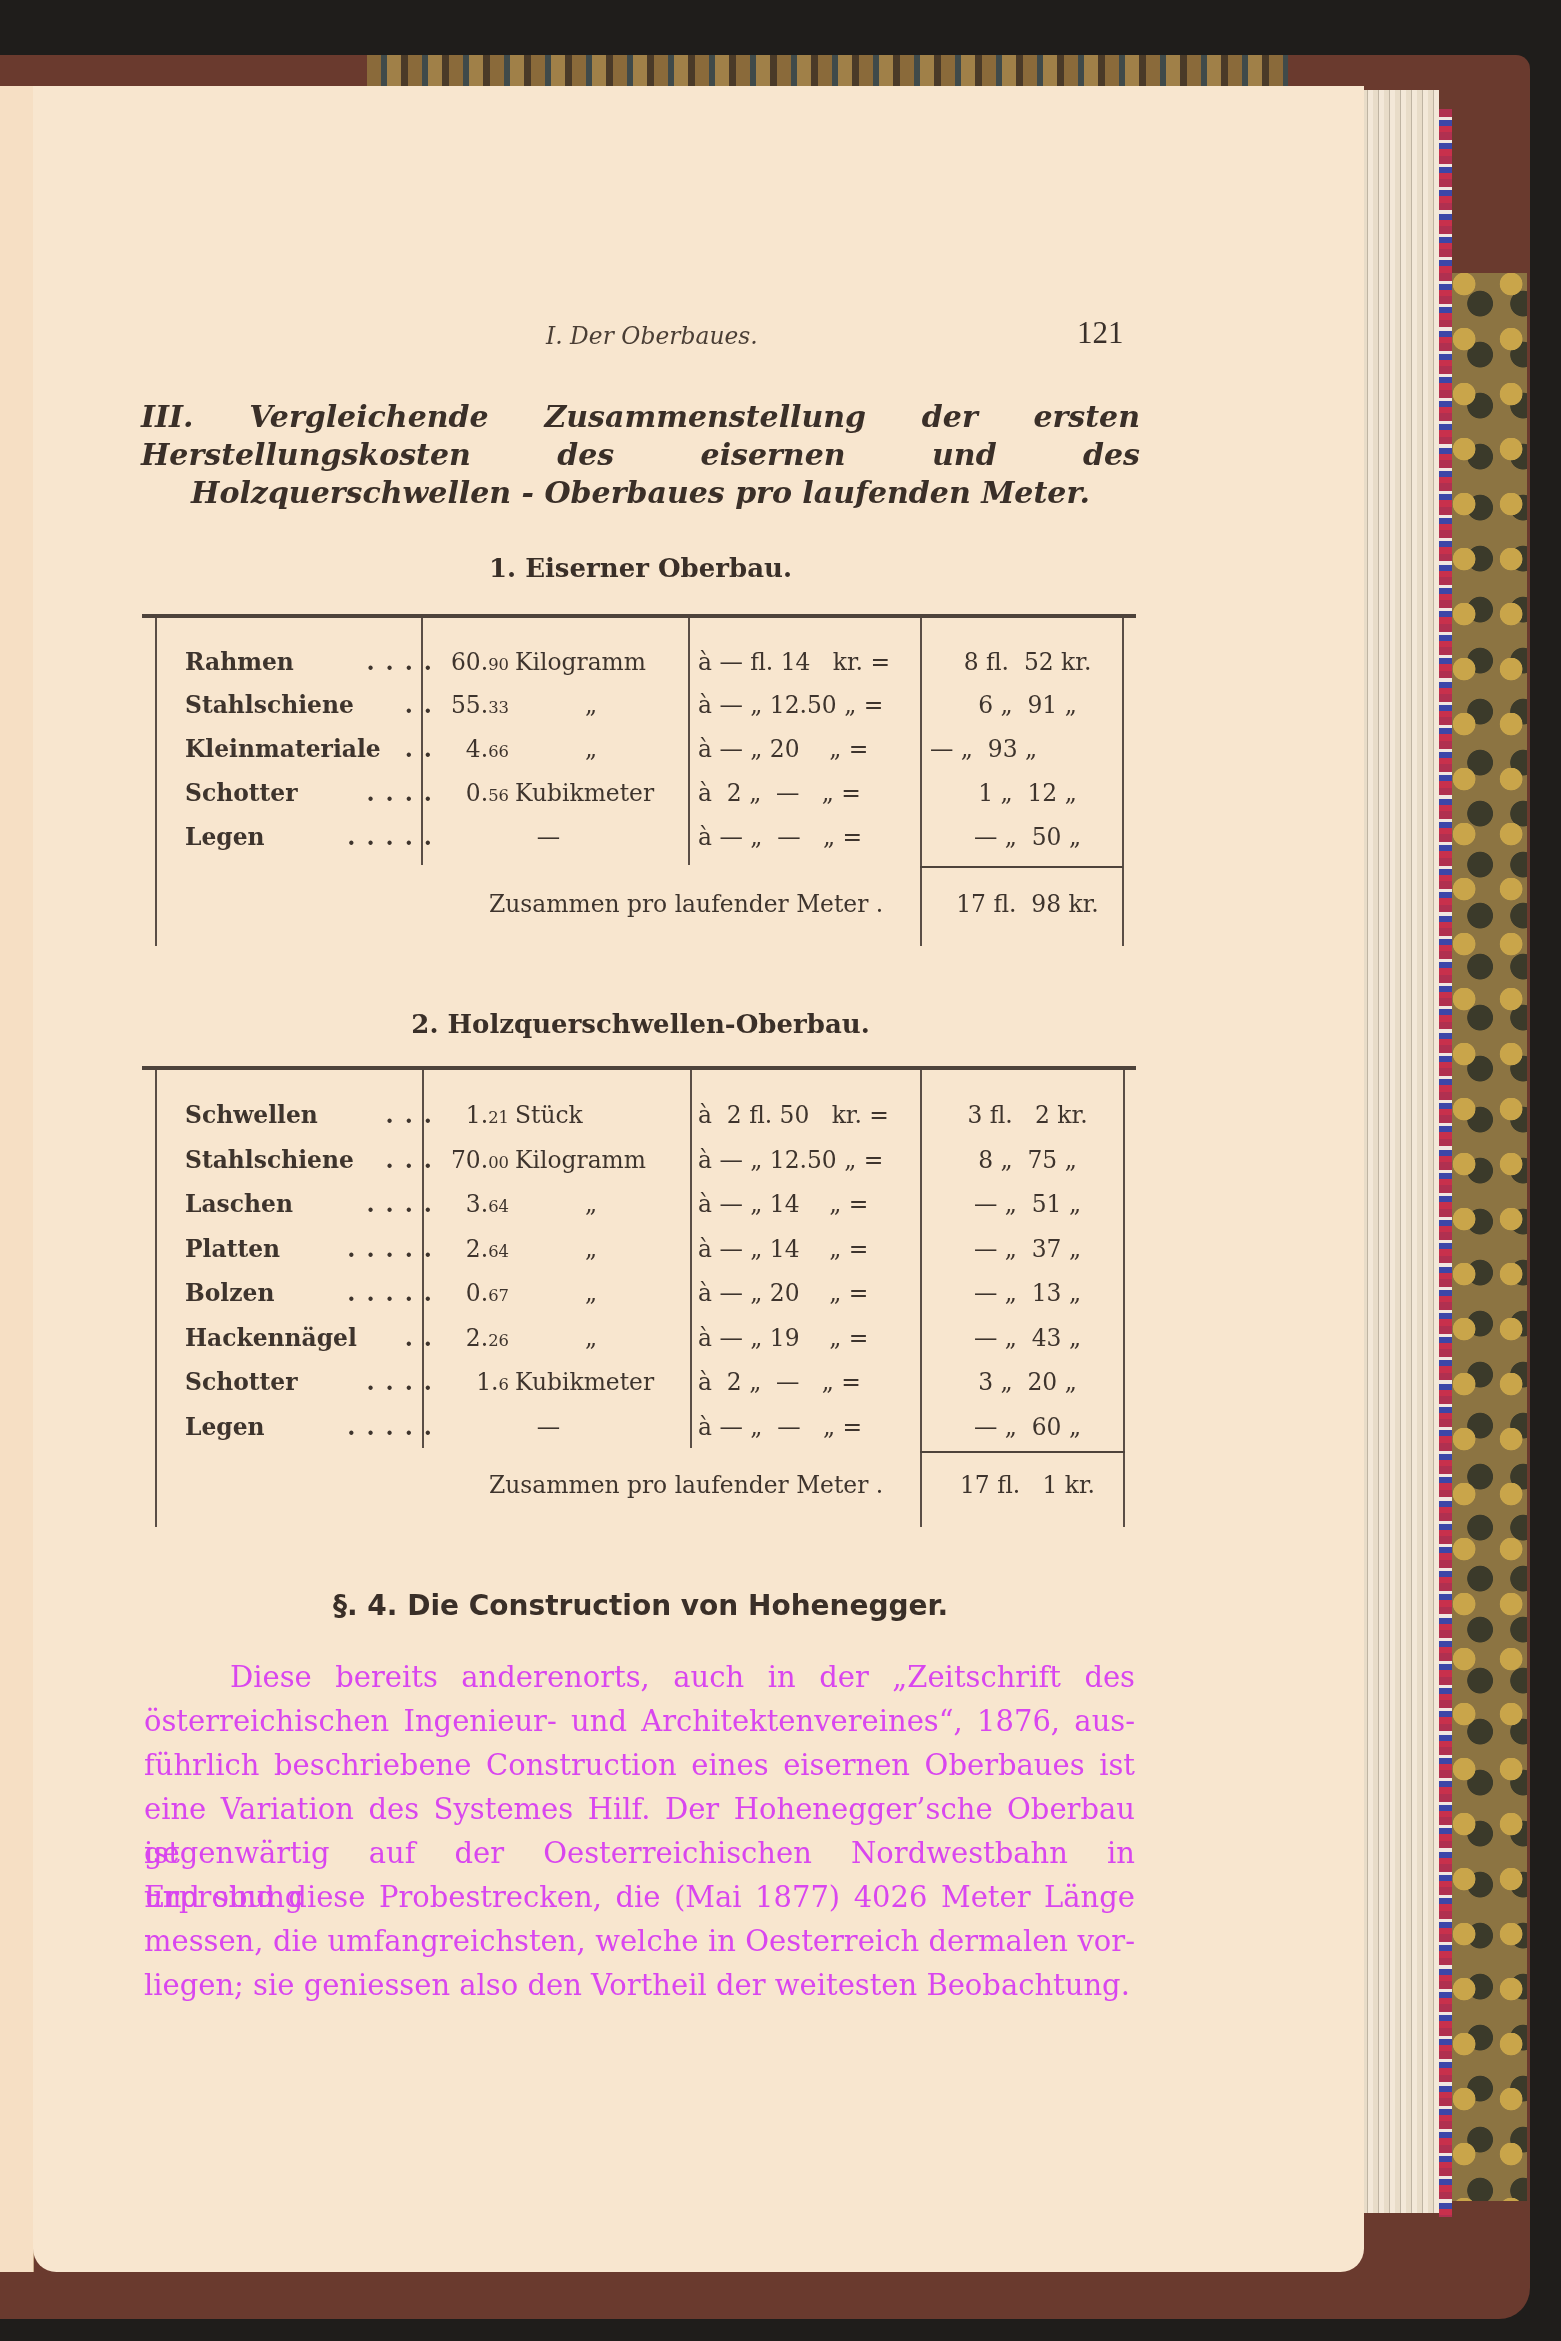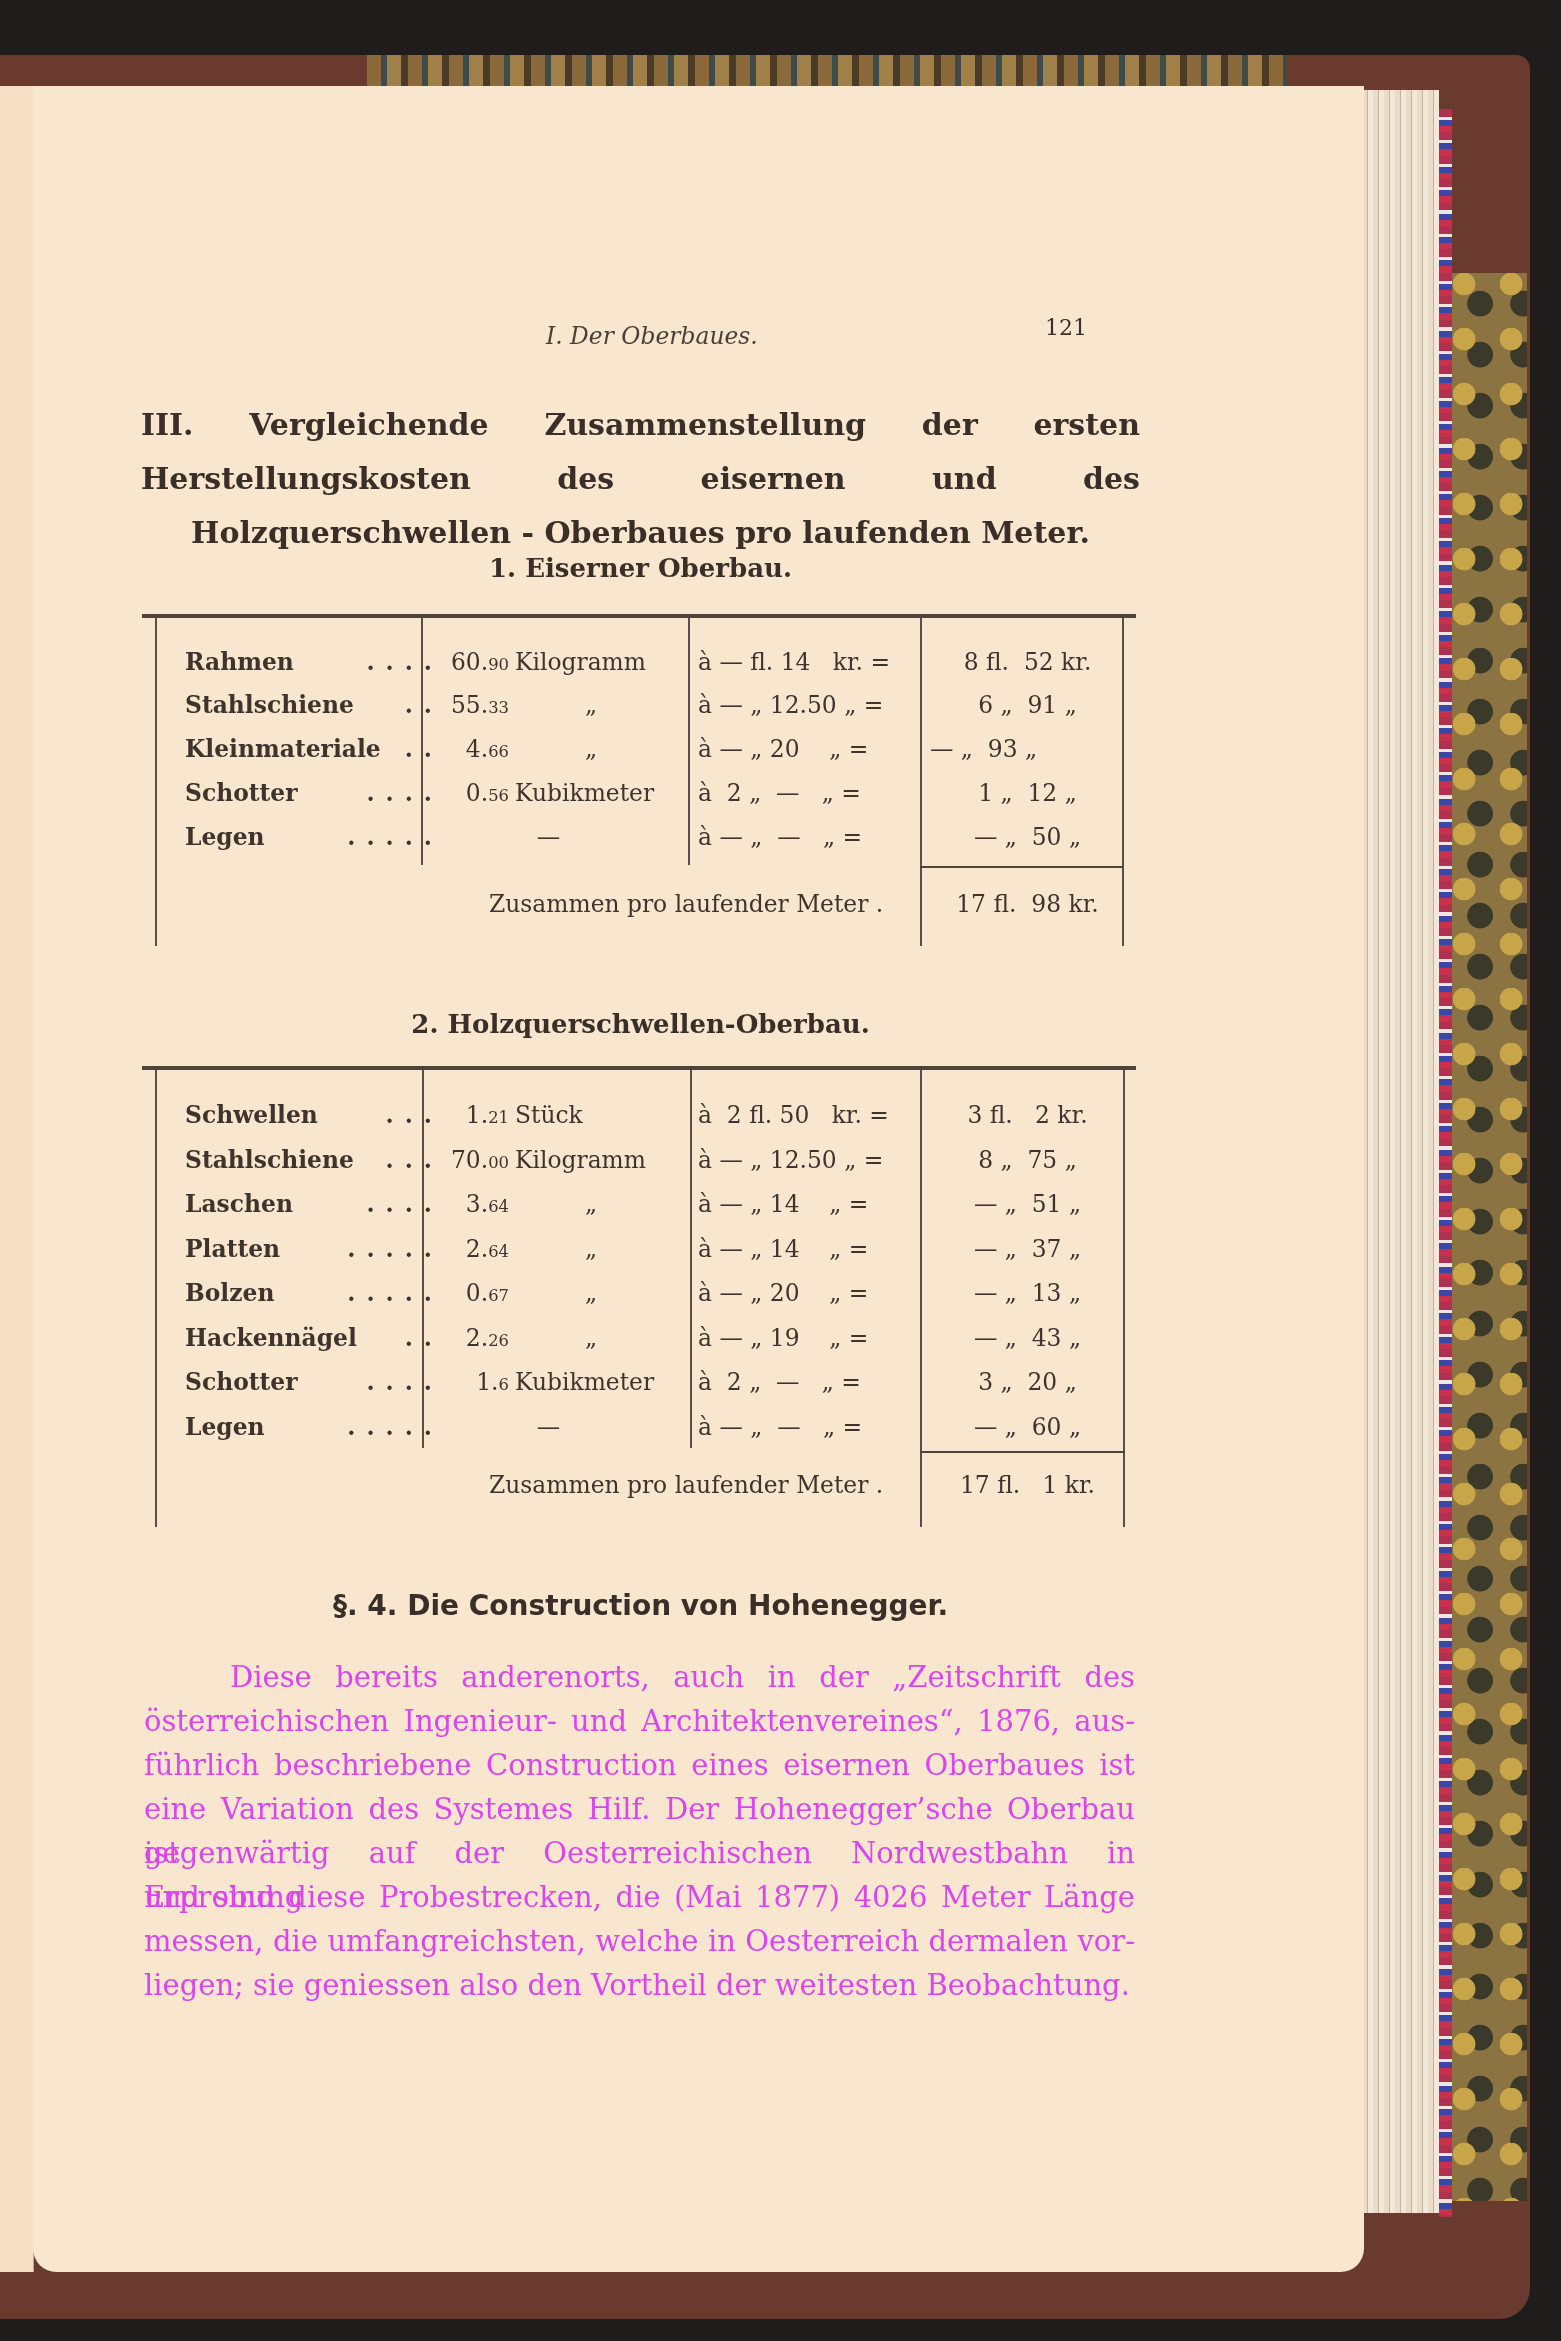--- a/index.html
+++ b/index.html
@@ -41,25 +41,25 @@
     position: absolute; left: 33px; top: 86px; width: 1331px; height: 2186px;
     background: #f8e6cf;
     border-radius: 0 0 23.4px 23.4px;
   }
   
   .abs { position: absolute; }
   .running-head {
     left: 546px; top: 322px; font-style: italic; font-size: 23.4px; color: #4a3e35;
   }
   .page-number {
-    left: 1045px; top: 315px; font-size: 22px; color: #3a302a;
+    left: 1077px; top: 315px; font-size: 31px; color: #3a302a; font-family: Liberation Serif, serif;
   }
   .title {
-    left: 141px; top: 398px; width: 999px; font-weight: bold;
-    font-size: 30px; line-height: 54px; text-align: justify; text-align-last: center;
+    left: 141px; top: 398px; width: 999px; font-style: italic; font-weight: bold;
+    font-size: 30px; line-height: 38px; text-align: justify; text-align-last: center;
     color: #3a2f28;
   }
   .section-heading {
     font-weight: bold; font-size: 26px; color: #3a2f28; text-align: center;
   }
   .table {
     position: absolute; left: 142px; width: 994px;
     border-top: 4.7px solid #4e433b;
   }
   .table .col-line {

